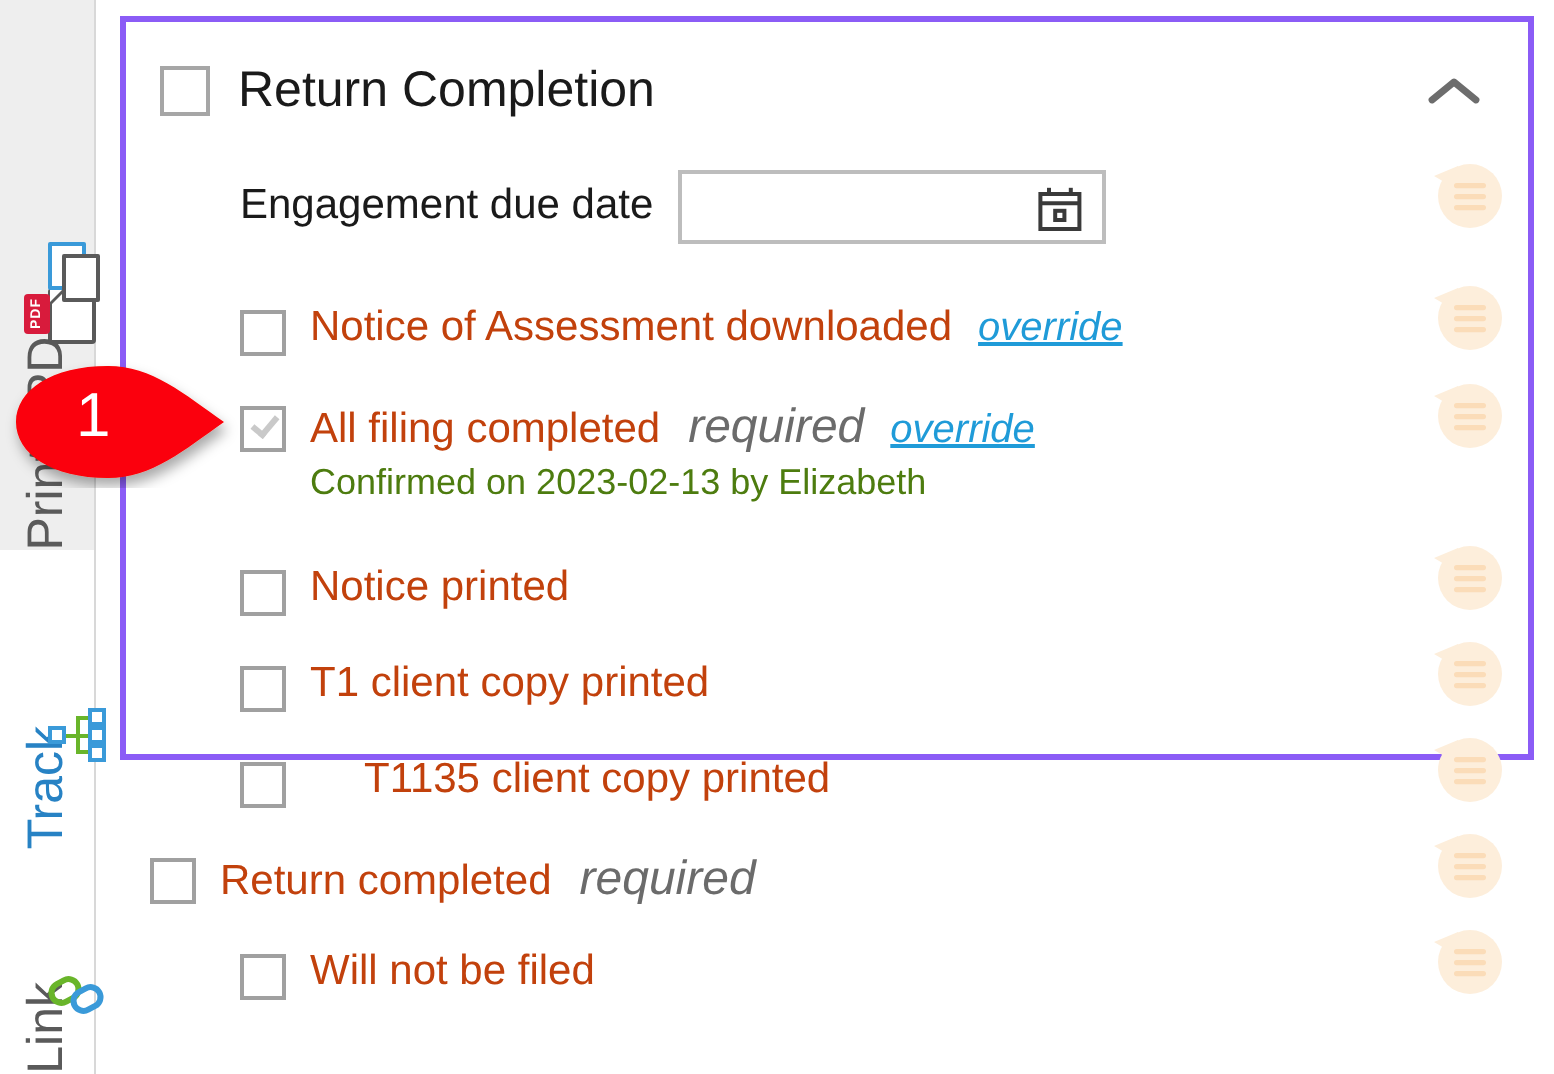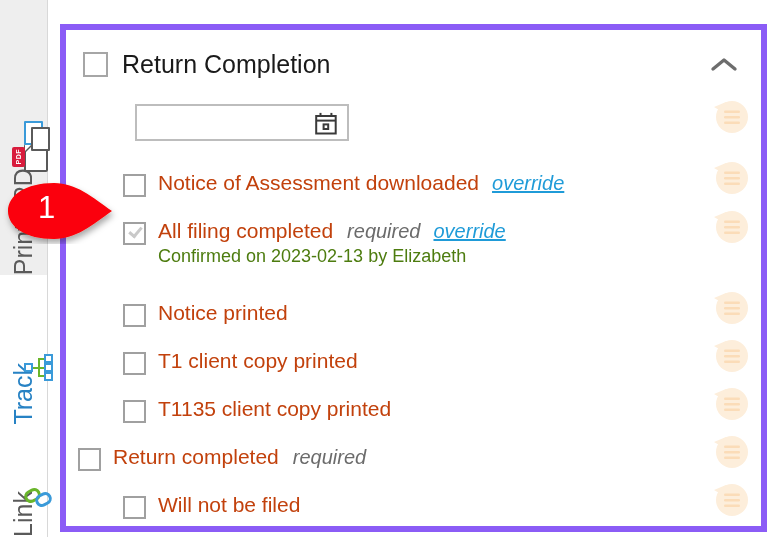--- a/index.html
+++ b/index.html
@@ -130,24 +130,24 @@
     border: 3px solid #3a9ad9;
     border-radius: 7px;
     transform: rotate(-28deg);
     box-sizing: border-box;
   }
 
   
   #panel {
     position: absolute;
     left: 60px;
-    top: 24px;
+    top: 8px;
     width: 707px;
-    height: 508px;
-    border: 6px solid #8b5cf6;
+    height: 372px;
+    border: 3px solid #8b5cf6;
     background: #ffffff;
     box-sizing: border-box;
   }
 
   
   #panel-header {
     position: absolute;
     left: 0; top: 0;
     width: 100%;
     height: 68px;
@@ -264,21 +264,21 @@
     display: flex;
     align-items: baseline;
     white-space: nowrap;
   }
   .cb-label {
     font-size: 21px;
     color: #c2410c;
     line-height: 1.15;
   }
   .cb-required {
-    font-size: 20px;
+    font-size: 24px;
     font-style: italic;
     color: #6b6b6b;
     margin-left: 14px;
   }
   .cb-override {
     font-size: 20px;
     font-style: italic;
     color: #1f9bd8;
     text-decoration: underline;
     margin-left: 13px;
@@ -382,20 +382,21 @@
     <div id="collapse-btn">
       <svg width="30" height="20" viewBox="0 0 30 20" aria-hidden="true">
         <polyline points="4,14 15,5 26,14" fill="none" stroke="#6d6d6d" stroke-width="3.4" stroke-linecap="round" stroke-linejoin="round"></polyline>
       </svg>
     </div>
   </div>
 
   <div id="panel-body">
 
     <div id="duedate-row">
+      <span id="duedate-label">Engagement due date</span>
       <span id="duedate-field">
         <span id="calendar-btn">
           <svg width="22" height="23" viewBox="0 0 22 23" aria-hidden="true">
             <rect x="1.2" y="4" width="19.5" height="17.5" fill="none" stroke="#3a3a3a" stroke-width="2"></rect>
             <line x1="1.2" y1="8.6" x2="20.7" y2="8.6" stroke="#3a3a3a" stroke-width="2"></line>
             <line x1="5.5" y1="0.9" x2="5.5" y2="5" stroke="#3a3a3a" stroke-width="2"></line>
             <line x1="16.4" y1="0.9" x2="16.4" y2="5" stroke="#3a3a3a" stroke-width="2"></line>
             <rect x="8.6" y="12.4" width="4.6" height="4.6" fill="none" stroke="#3a3a3a" stroke-width="2"></rect>
           </svg>
         </span>
@@ -432,21 +433,21 @@
           </div>
         </div>
         <div class="cb-row" style="position: absolute; left: 0px; width: 100%; top: 251px;">
           <div class="cb-box"></div>
           <div class="cb-text">
             <div class="cb-main">
               <span class="cb-label">T1 client copy printed</span>
             </div>
           </div>
         </div>
-        <div class="cb-row" style="position: absolute; left: 0px; width: 100%; top: 299px;">
+        <div class="cb-row" style="position: absolute; left: 0px; width: 100%; top: 299px; gap: 27px;">
           <div class="cb-box"></div>
           <div class="cb-text">
             <div class="cb-main">
               <span class="cb-label">T1135 client copy printed</span>
             </div>
           </div>
         </div>
         <div class="cb-row" style="position: absolute; left: 0px; width: 100%; top: 347px; padding-left: 12px;">
           <div class="cb-box"></div>
           <div class="cb-text">

